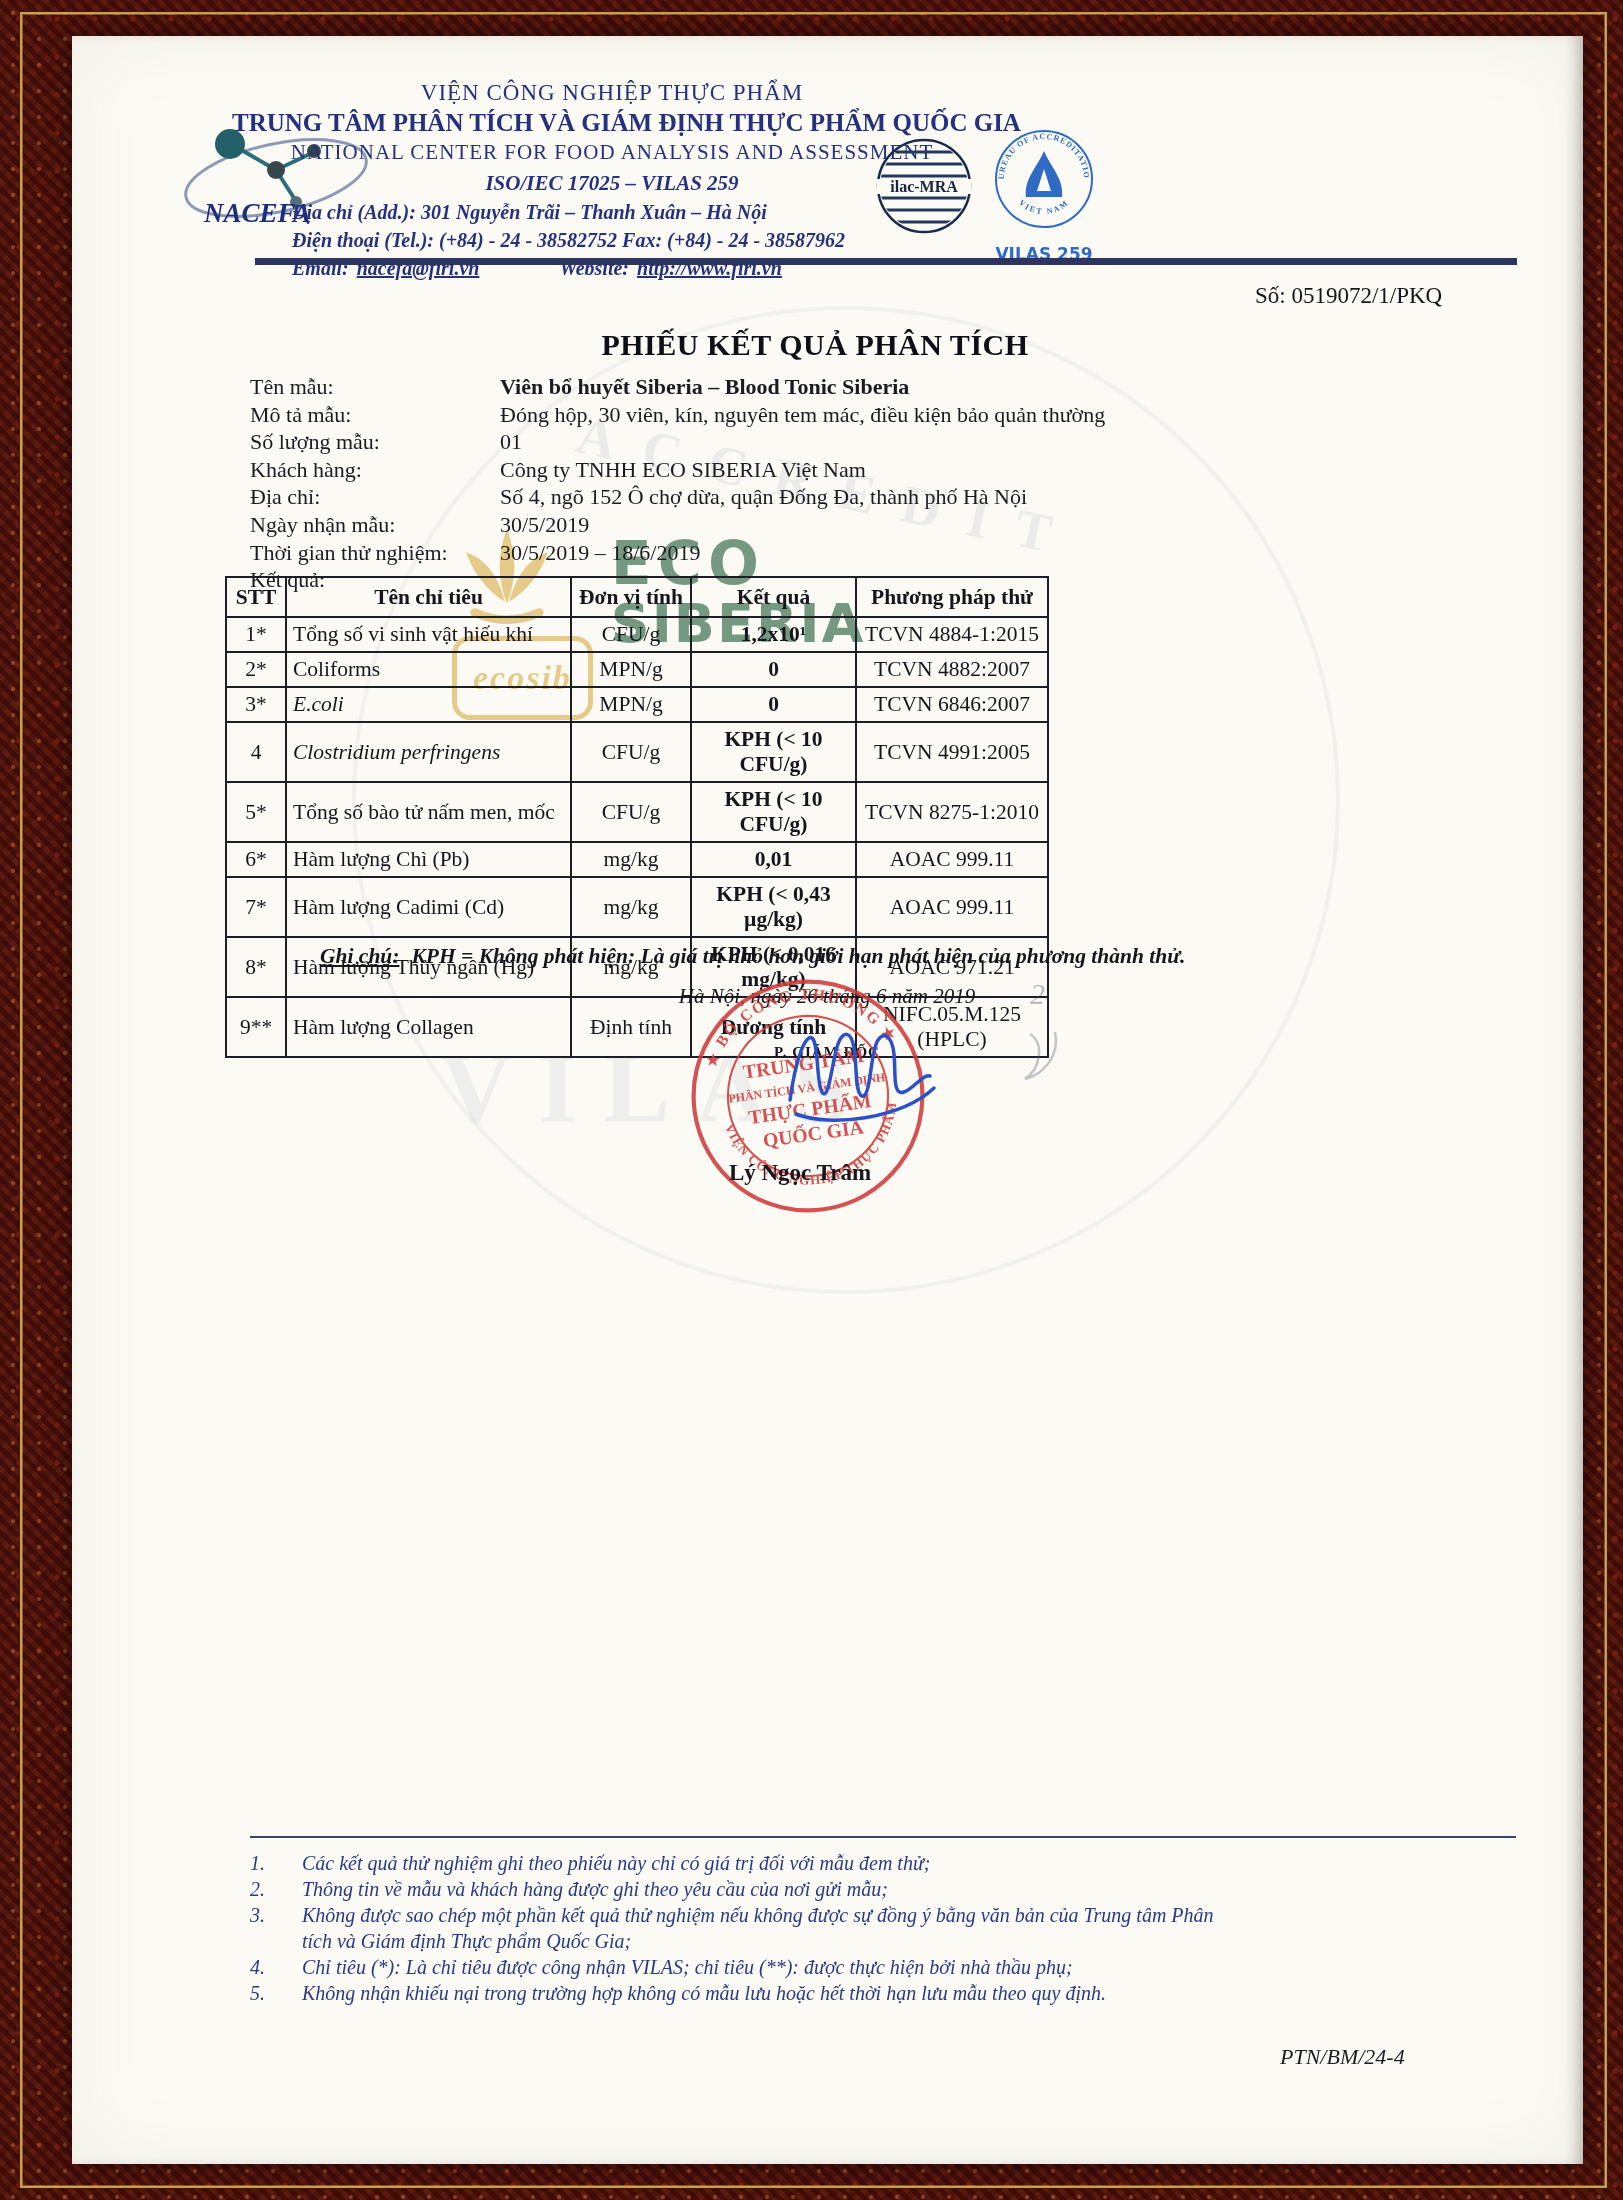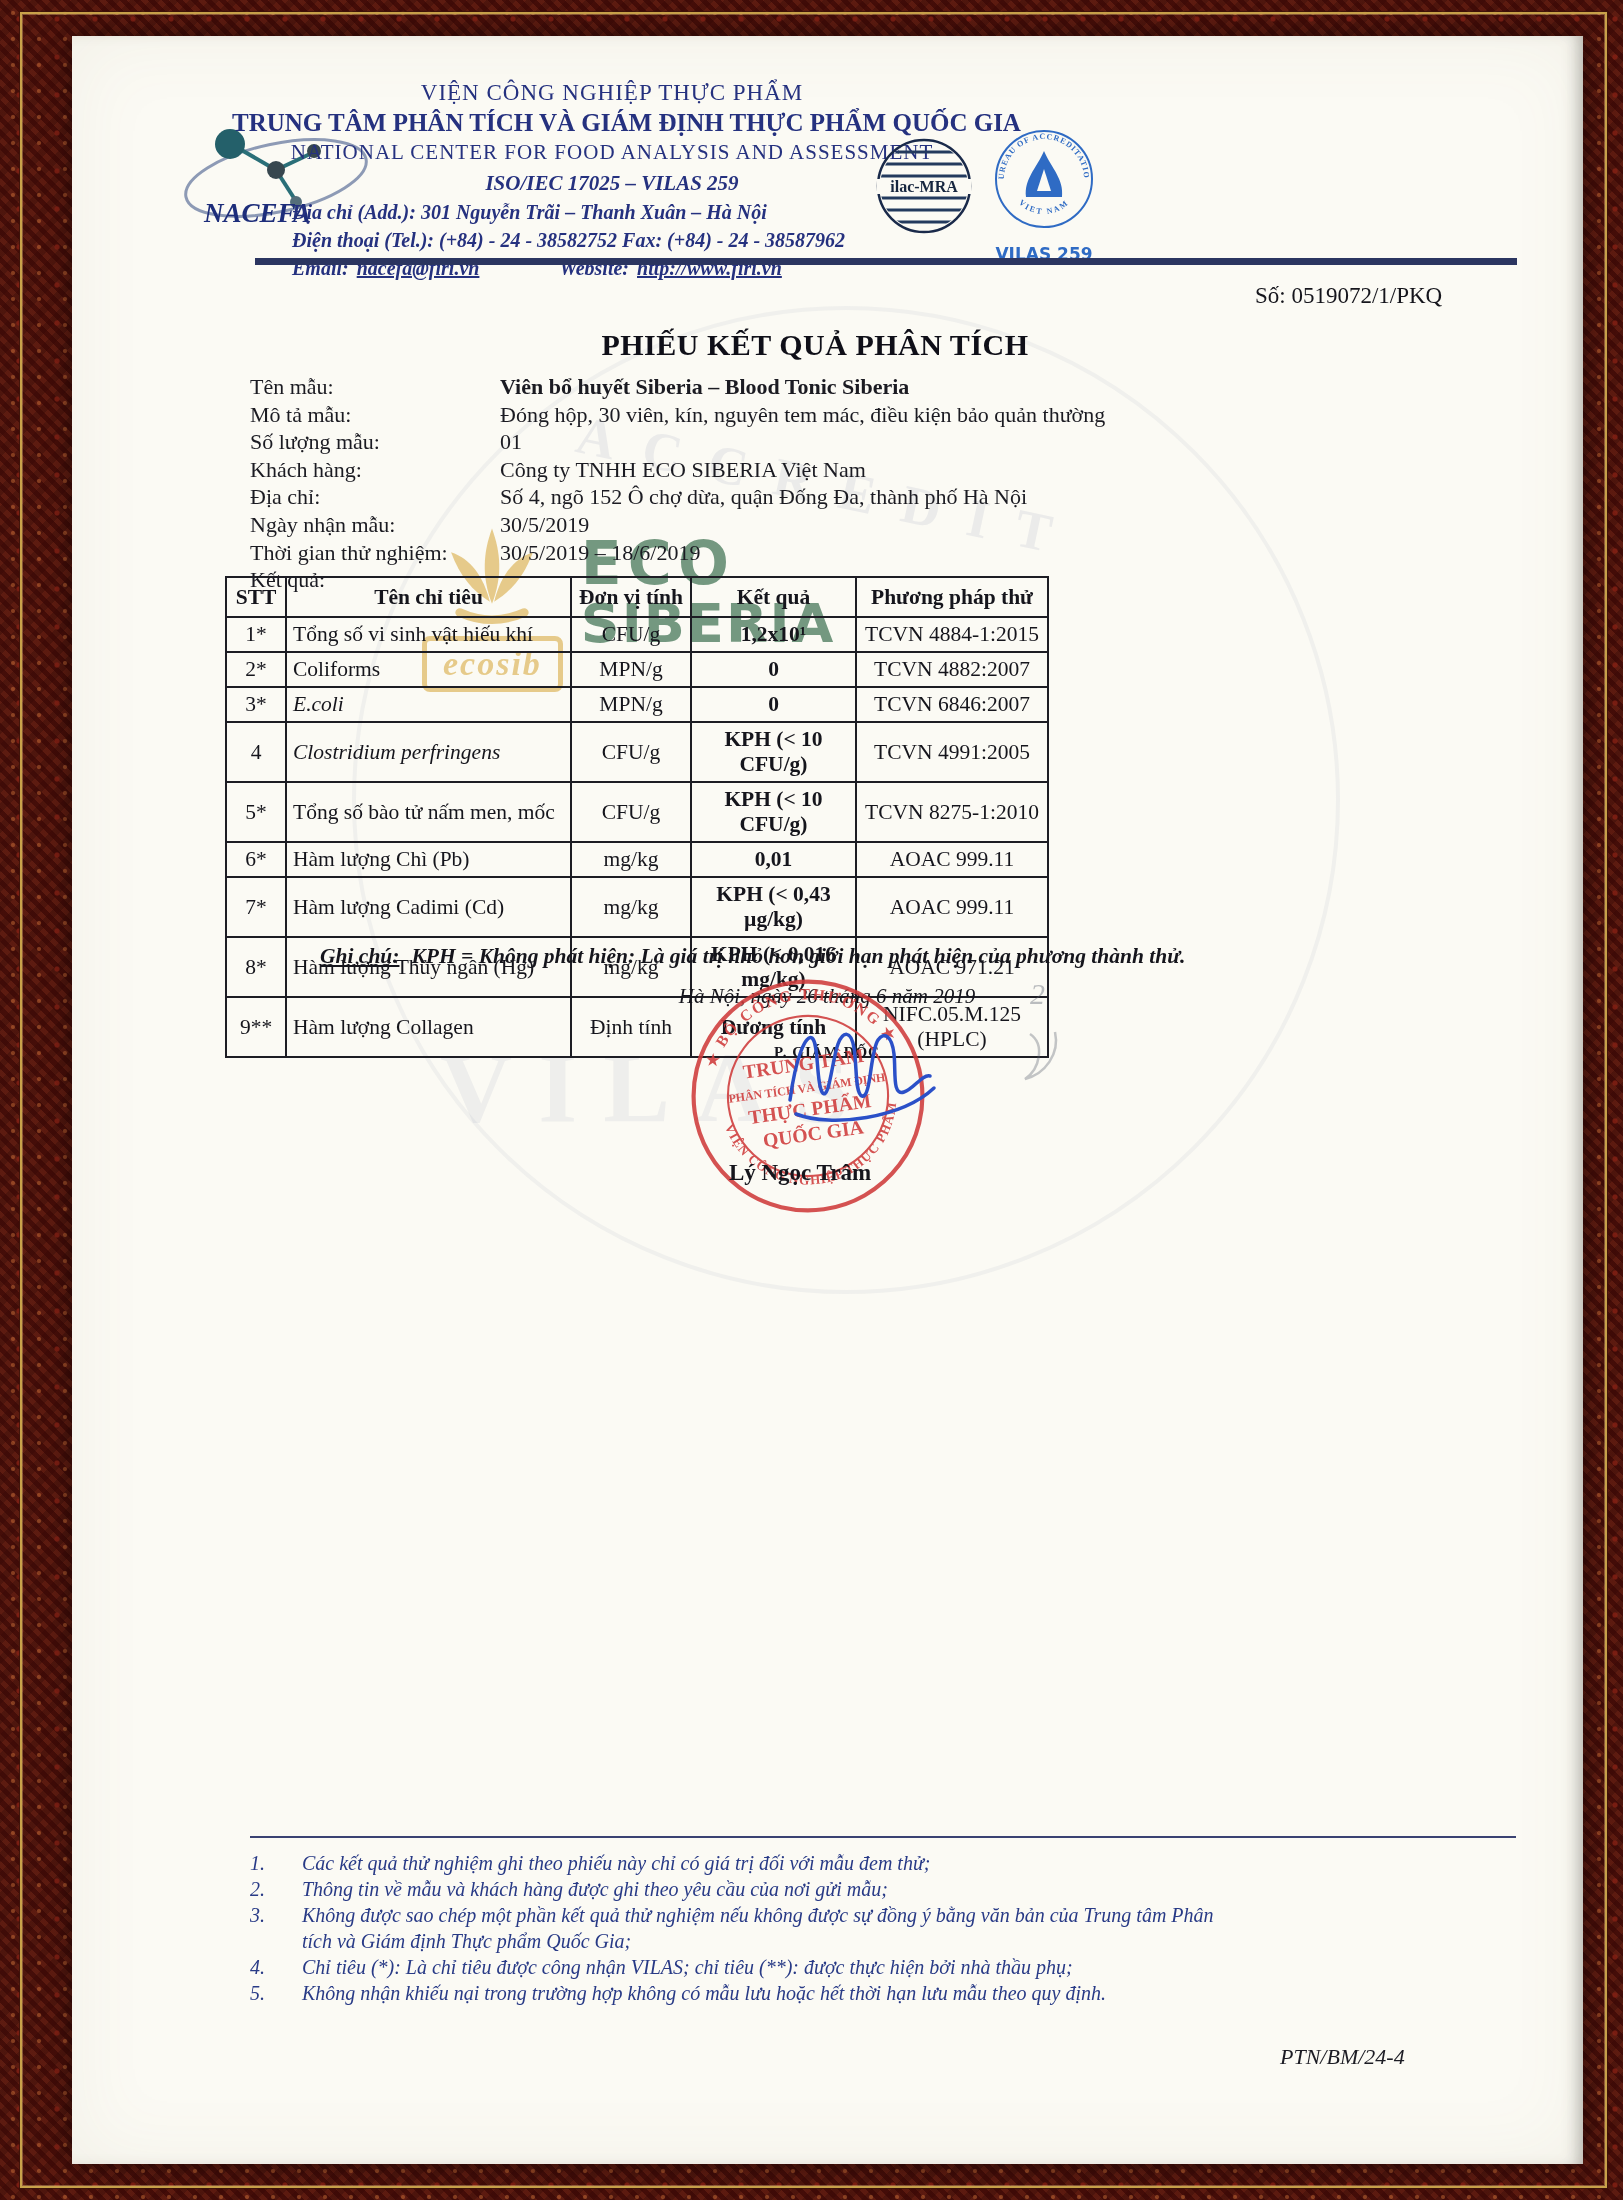--- a/index.html
+++ b/index.html
@@ -25,22 +25,22 @@
     box-shadow:0 0 22px rgba(0,0,0,.5), inset -12px 0 16px -8px rgba(90,88,85,.45), inset 0 0 80px rgba(130,110,70,.07);
   }
   .navy{color:#25317f;}
   
   .wm-circle{position:absolute;left:280px;top:270px;width:980px;height:980px;border:4px solid rgba(145,155,180,.10);border-radius:50%;}
   .wm-arc{position:absolute;left:500px;top:420px;font-size:54px;letter-spacing:28px;color:rgba(148,156,180,.15);transform:rotate(12deg);font-weight:bold;}
   .wm-vilas{position:absolute;left:368px;top:994px;font-size:100px;font-weight:bold;letter-spacing:26px;color:rgba(150,160,185,.12);}
   .wm-eco{position:absolute;left:350px;top:486px;display:flex;gap:18px;opacity:.58;}
   .wm-left{display:flex;flex-direction:column;align-items:center;}
   .wm-badge{
-    margin-top:2px;border:5px solid #d7a93e;border-radius:8px;color:#d7a93e;
-    font-size:34px;font-weight:bold;font-style:italic;padding:4px 16px;letter-spacing:2px;
+    margin-top:2px;border:5px solid #d7a93e;border-radius:18px;color:#d7a93e;
+    font-size:34px;font-weight:bold;font-style:italic;padding:18px 16px;letter-spacing:2px;margin-left:30px;
   }
   .wm-words{padding-top:10px;color:#14532d;font-weight:bold;font-family:"DejaVu Sans", sans-serif;}
   .wm-eco-line1{font-size:60px;letter-spacing:6px;line-height:62px;}
   .wm-eco-line2{font-size:54px;letter-spacing:2px;line-height:60px;}
   
   .logo-nacefa{position:absolute;left:104px;top:70px;}
   .head-text{position:absolute;left:160px;top:44px;width:760px;text-align:center;white-space:nowrap;}
   .lh-1{font-size:23px;letter-spacing:1px;}
   .lh-2{font-size:25px;font-weight:bold;margin-top:3px;}
   .lh-3{font-size:21px;letter-spacing:1px;margin-top:3px;}

